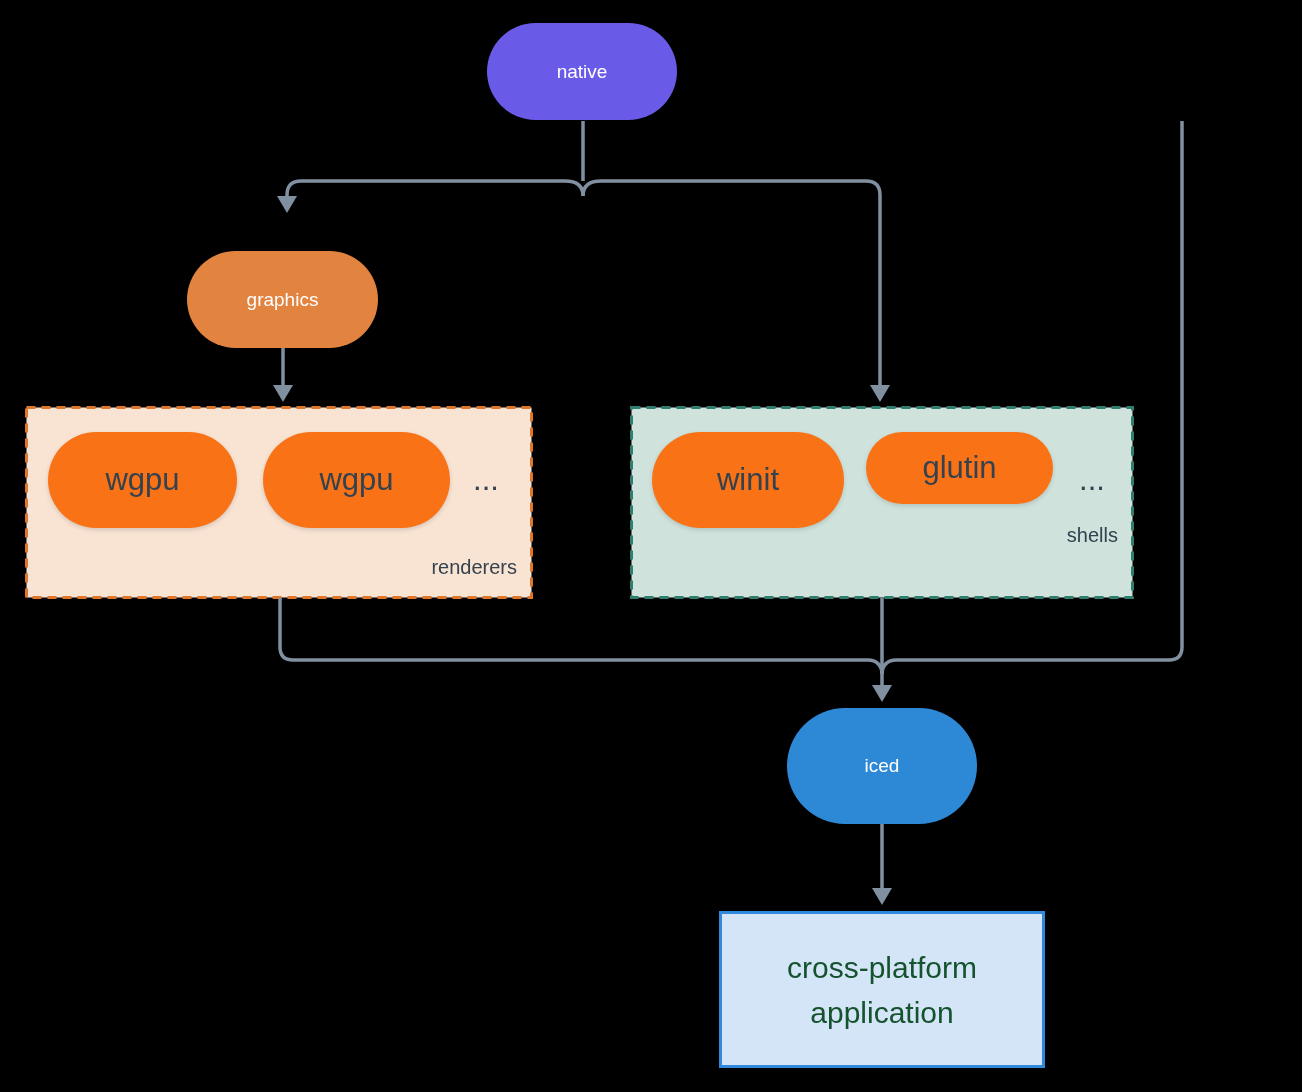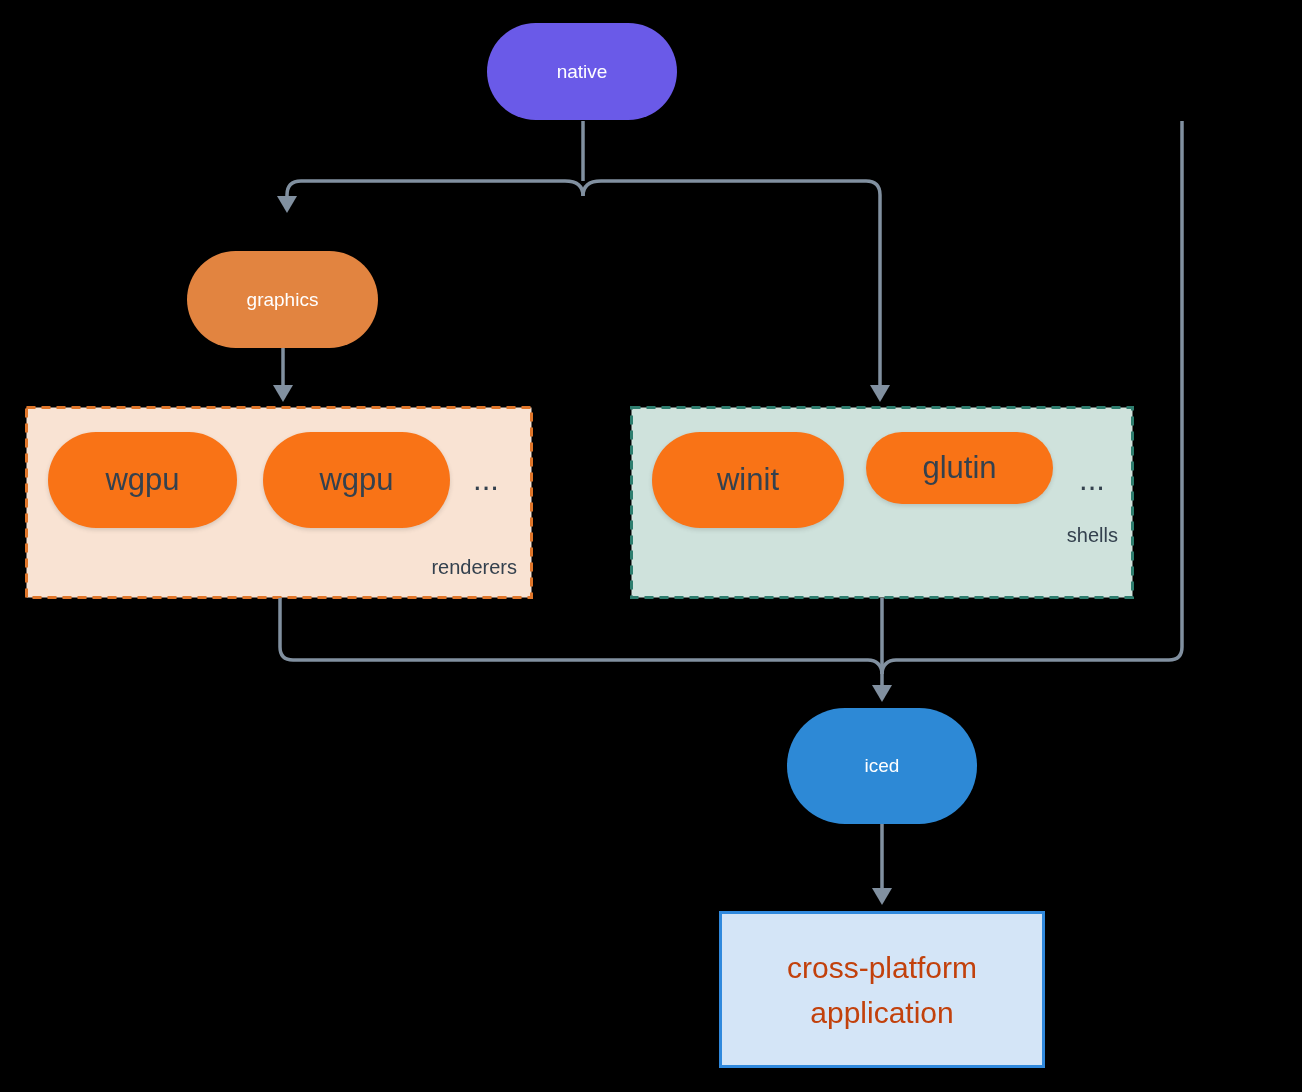--- a/index.html
+++ b/index.html
@@ -17,21 +17,21 @@
   .pill{border-radius:999px;font-size:19px;color:#fff;}
   .pill.native,.pill.web{background:#6a5ae8;}
   .pill.graphics{background:#e28440;}
   .pill.iced{background:#2d89d6;}
   .whitepill{background:#f97316;border-radius:999px;color:#34414e;font-size:31px;
     box-shadow:0 2px 4px rgba(60,60,60,0.18);}
   .dots{color:#34414e;font-size:31px;background:transparent;}
   .grouplabel{position:absolute;z-index:1;color:#34414e;font-size:20px;text-align:right;}
   .appbox{
     position:absolute;z-index:1;display:flex;flex-direction:column;align-items:center;justify-content:center;
-    background:#d4e5f7;border:3px solid #3089dd;color:#c2410c;font-size:30px;line-height:1.5;
+    background:#d4e5f7;border:3px solid #3089dd;color:#14532d;font-size:30px;line-height:1.5;
   }
 </style>
 </head>
 <body>
 
 <div id="stage">
 
   <svg id="edges" width="1302" height="1092" viewBox="0 0 1302 1092">
 
     <rect class="grouprect renderers" x="26.5" y="407.5" width="505" height="190"></rect>

